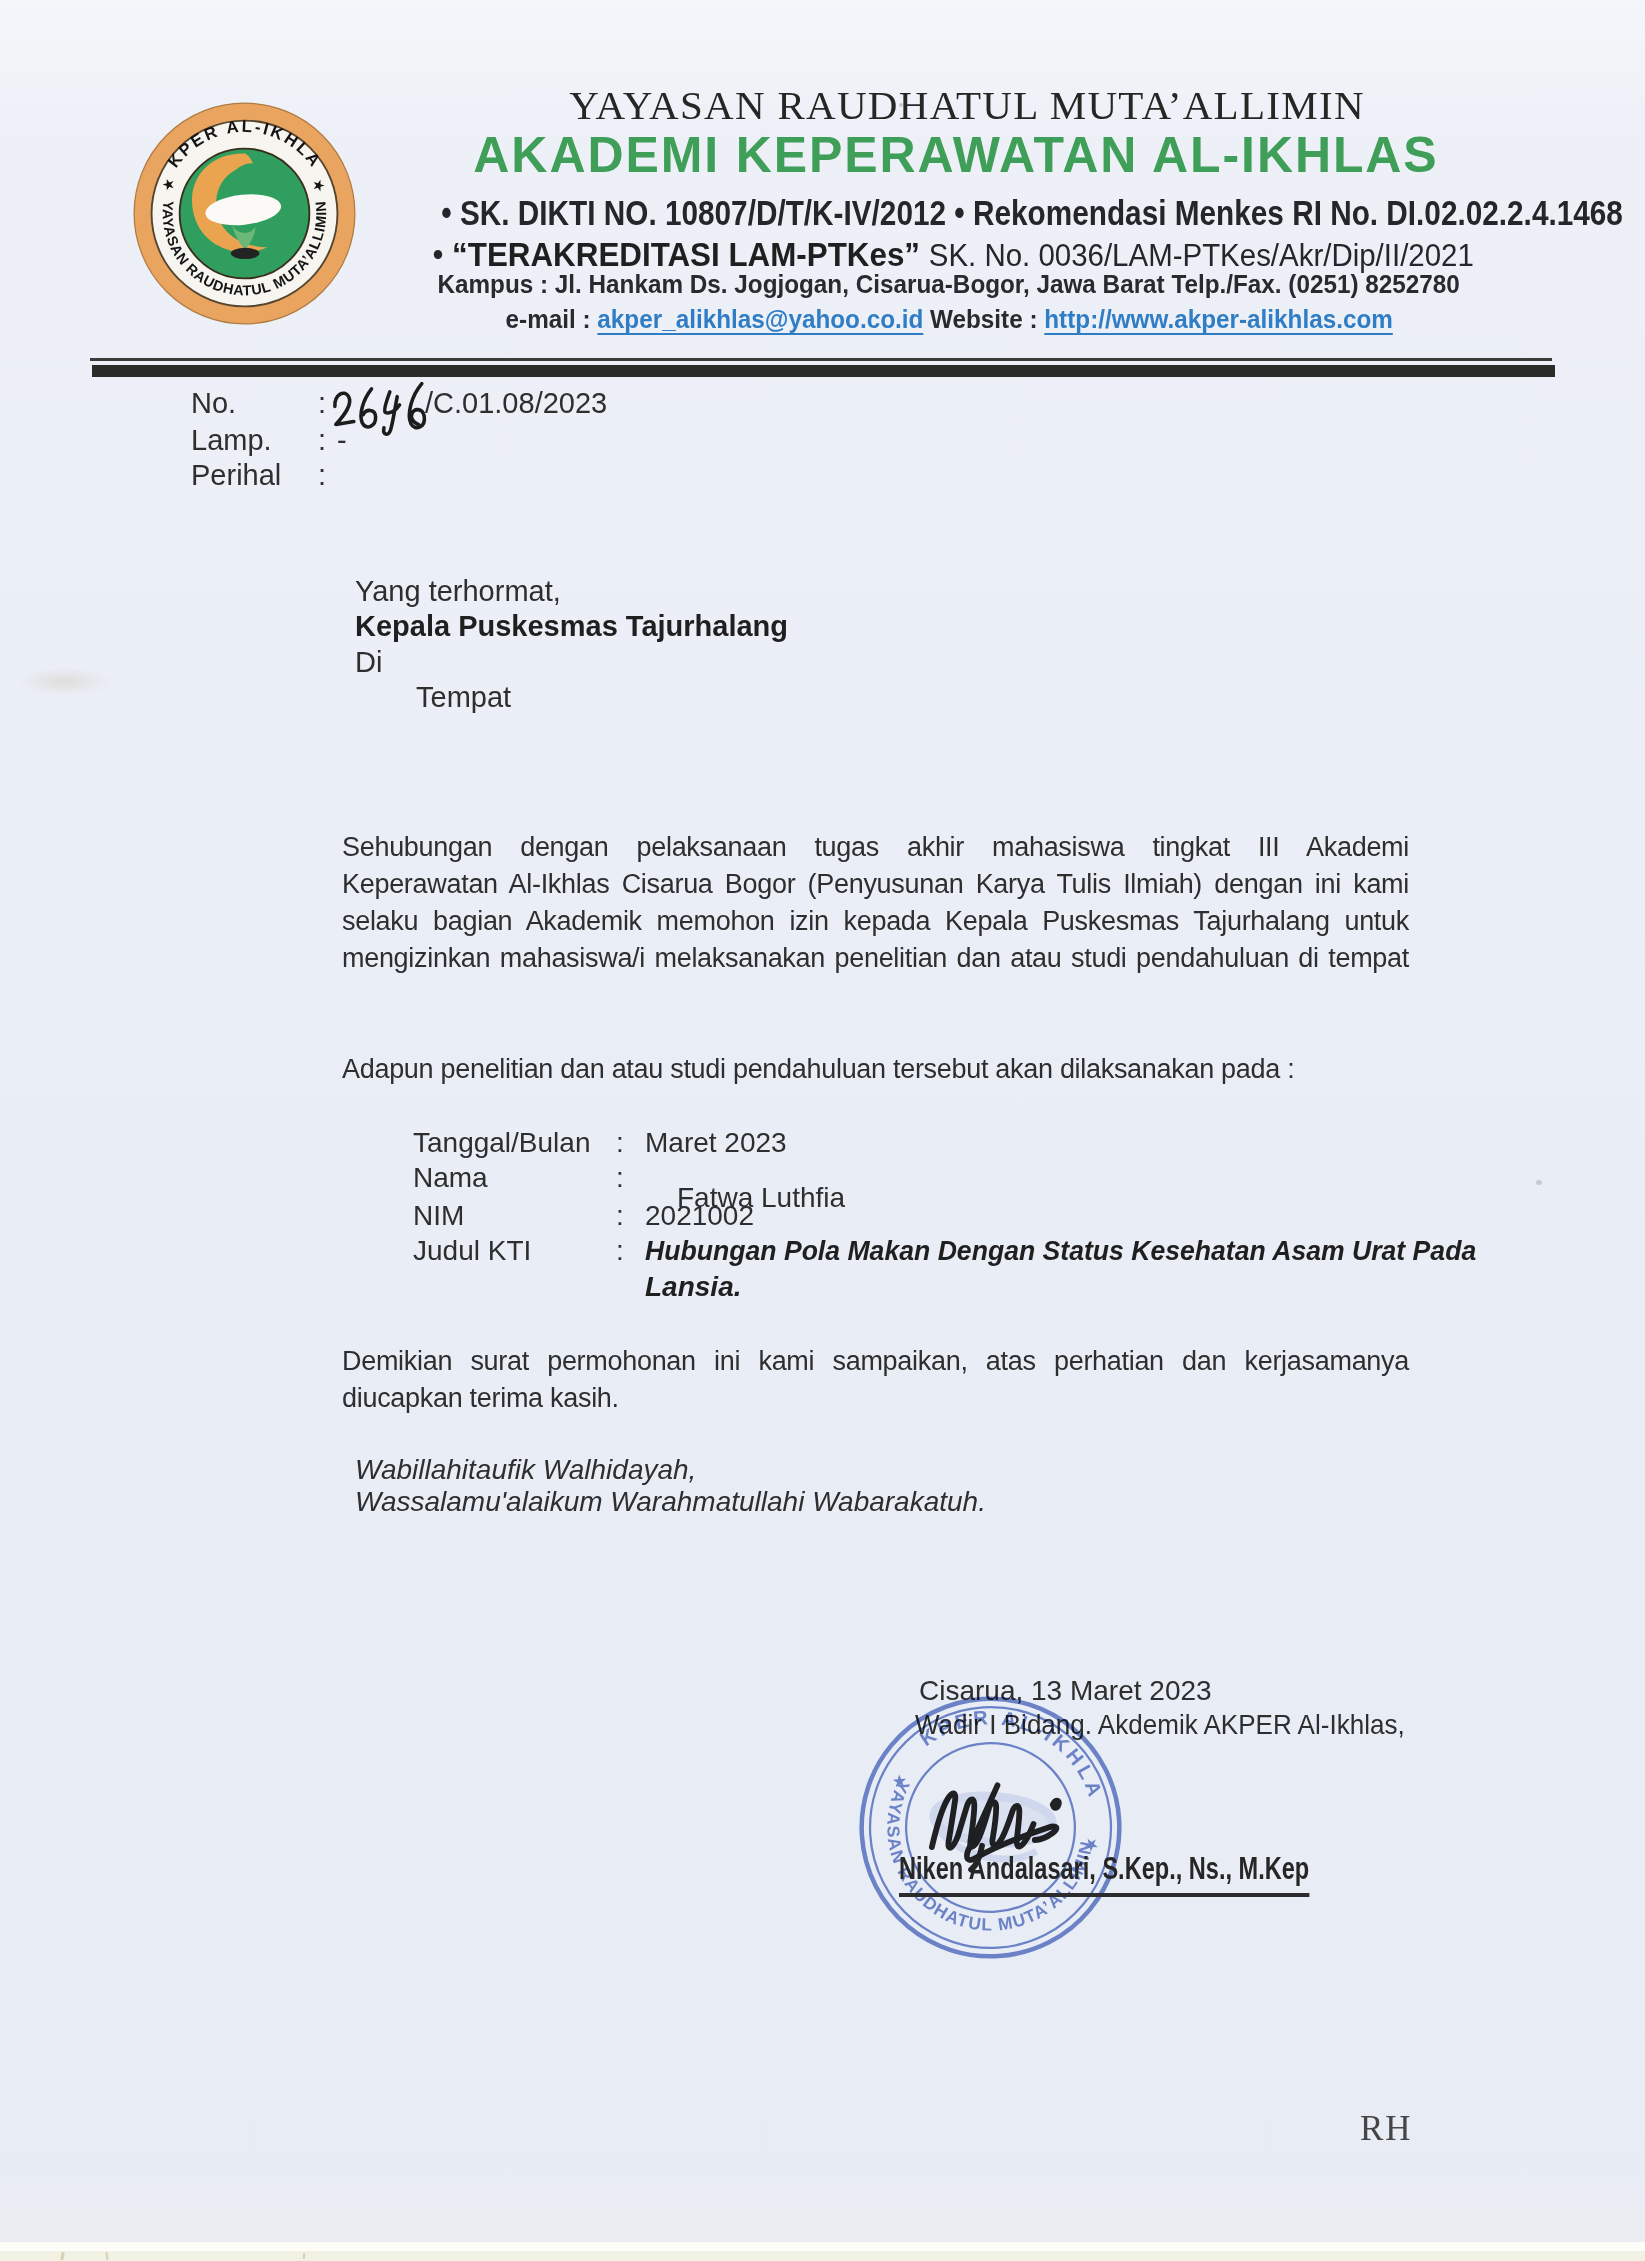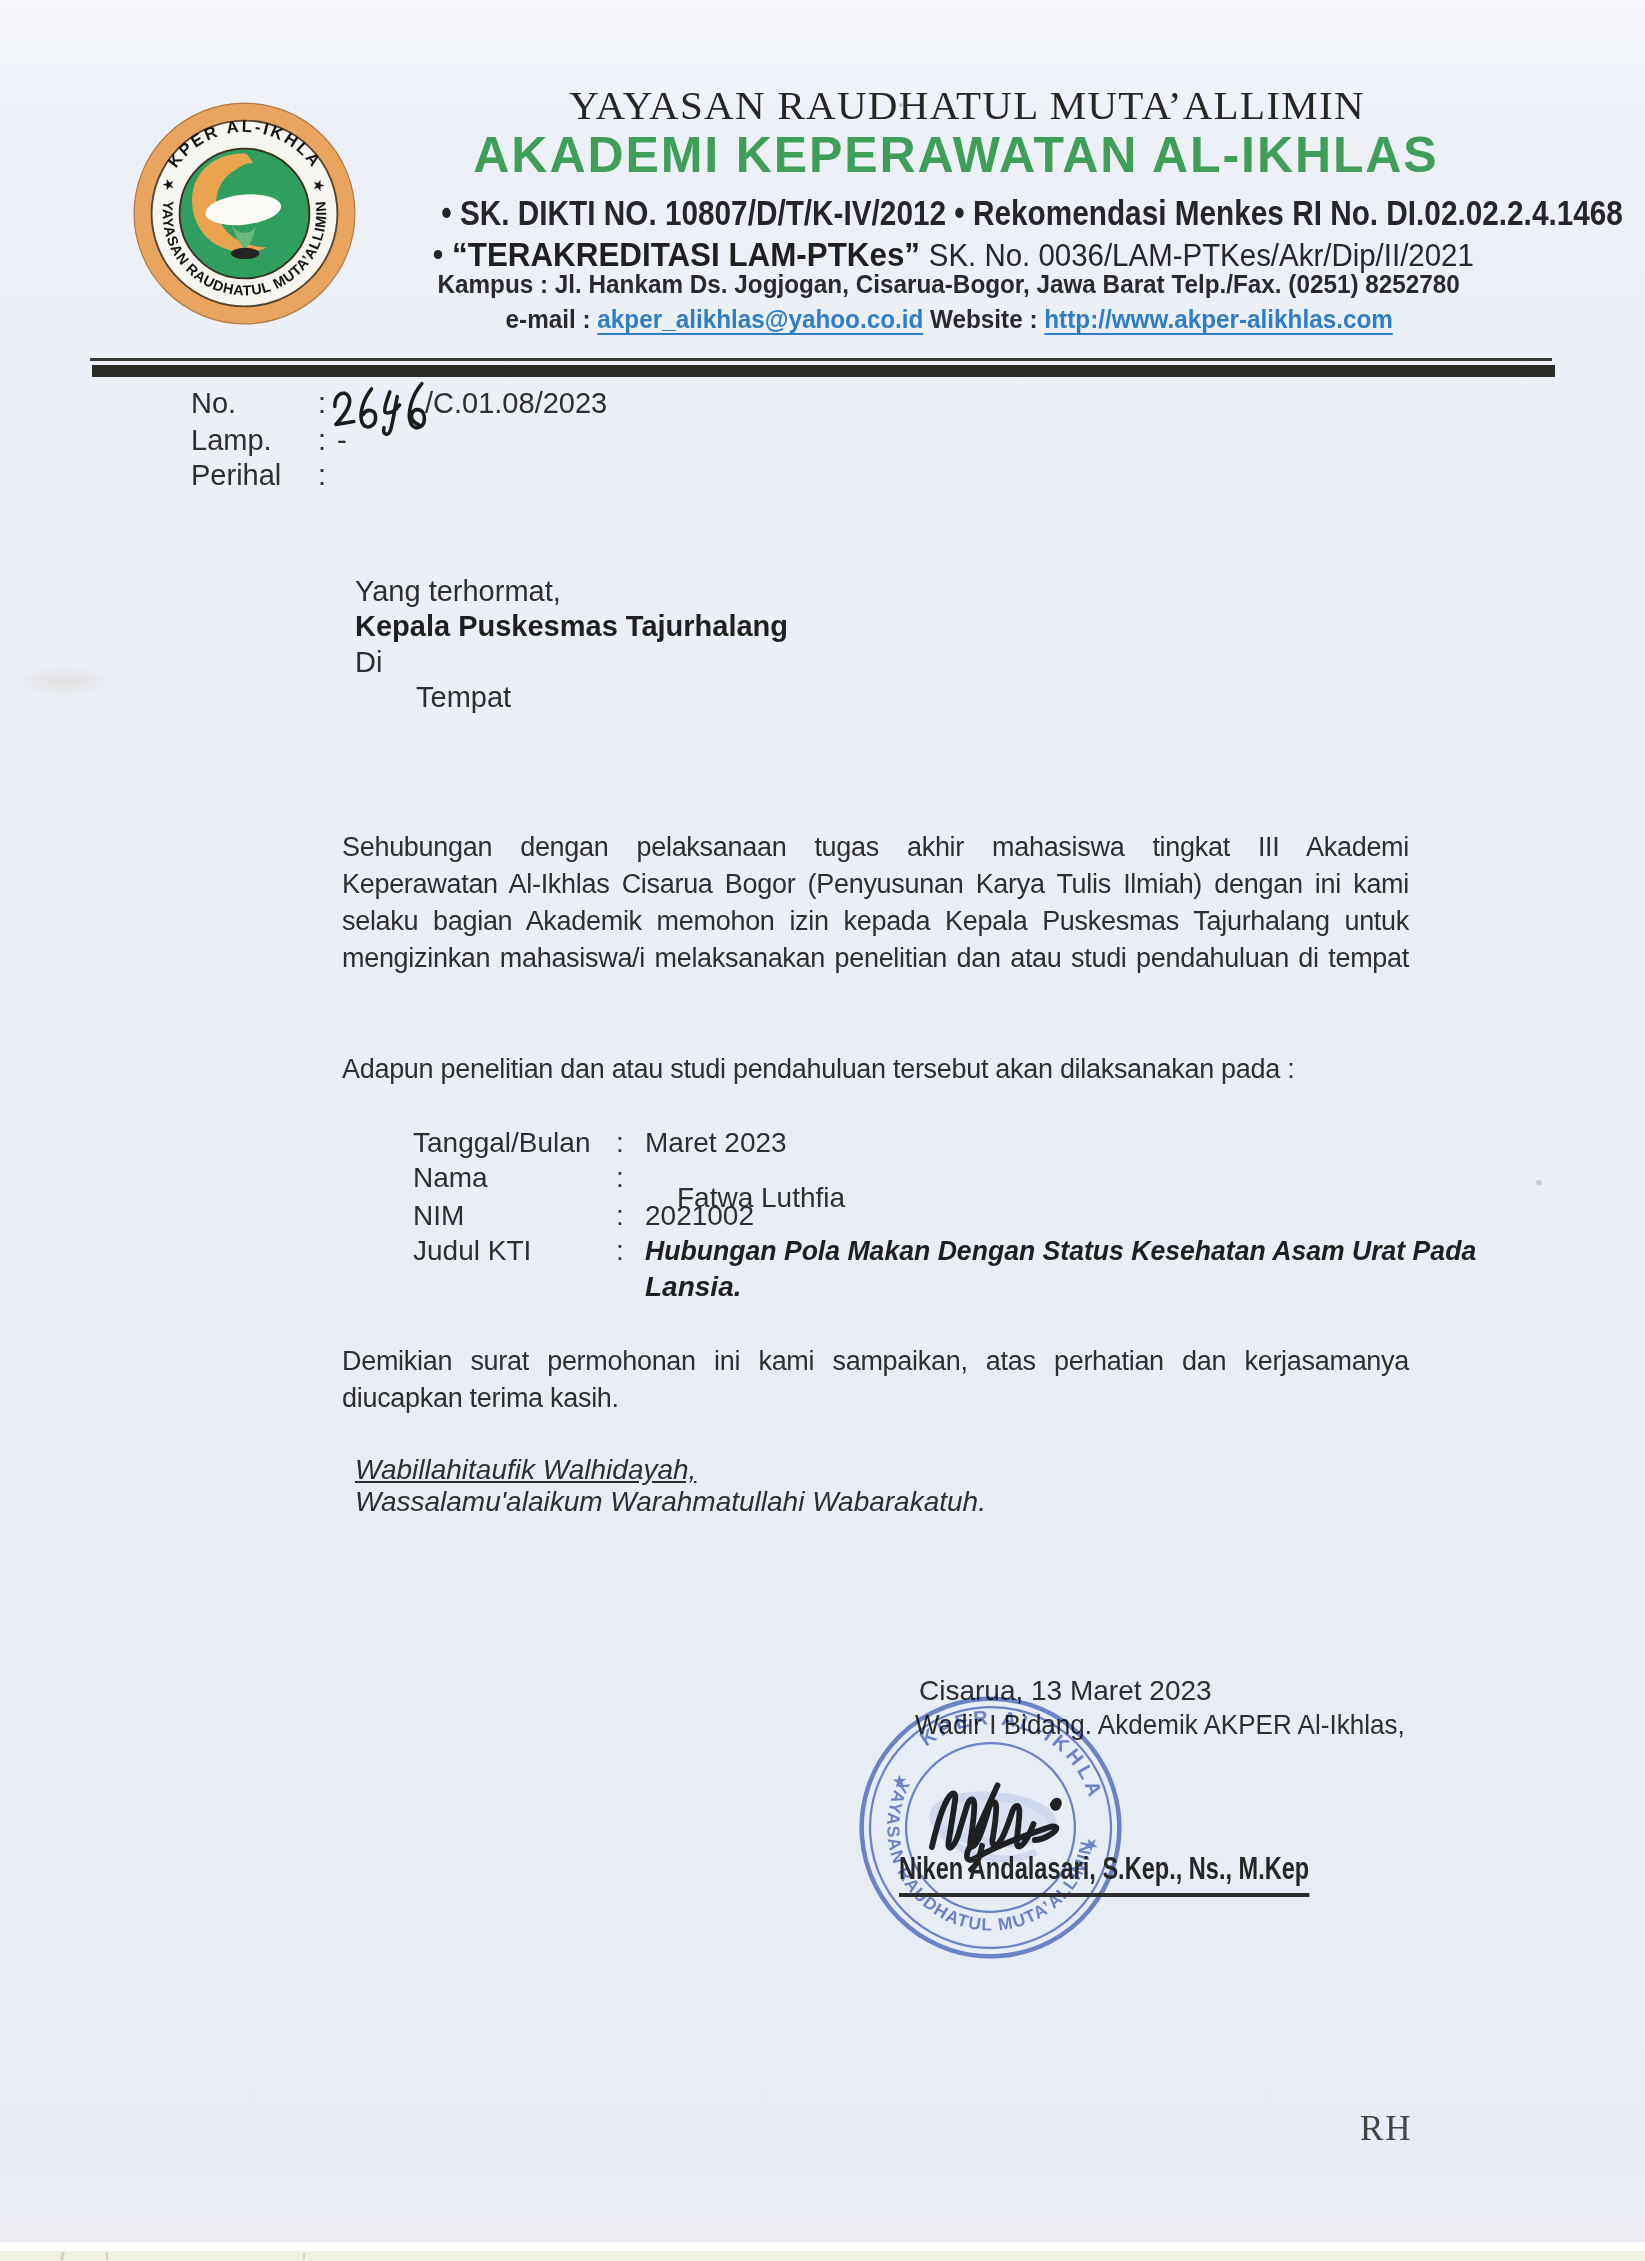--- a/index.html
+++ b/index.html
@@ -170,21 +170,21 @@
   <div class="abs bold ital" style="left:645px;top:1235px;font-size:28px;">
     <span class="condense">Hubungan Pola Makan Dengan Status Kesehatan Asam Urat Pada</span>
   </div>
   <div class="abs bold ital" style="left:645px;top:1271px;font-size:28px;">Lansia.</div>
 
   <div class="jpara" style="top:1343px;">
     <div class="jline">Demikian surat permohonan ini kami sampaikan, atas perhatian dan kerjasamanya</div>
     <div class="jline-last">diucapkan terima kasih.</div>
   </div>
 
-  <div class="abs t44 ital" style="left:355px;top:1454px;text-decoration:underline;">Wabillahitaufik Walhidayah,</div>
+  <div class="abs t44 ital" style="left:355px;top:1454px;">Wabillahitaufik Walhidayah,</div>
   <div class="abs t44 ital" style="left:355px;top:1486px;font-style:italic;">Wassalamu'alaikum Warahmatullahi Wabarakatuh.</div>
 
   <div class="abs t44" style="left:919px;top:1675px;">Cisarua, 13 Maret 2023</div>
   <div class="abs" style="left:915px;top:1709px;font-size:28px;">
     <span style="display:inline-block;white-space:nowrap;transform:scaleX(.93);transform-origin:0 50%;">Wadir I Bidang. Akdemik AKPER Al-Ikhlas,</span>
   </div>
 
   <div class="abs stamp" style="left:852px;top:1689px;width:277px;height:277px;">
     <svg width="277" height="277" viewBox="0 0 430 430">
       <g transform="rotate(18 215 215)" opacity="0.85">

